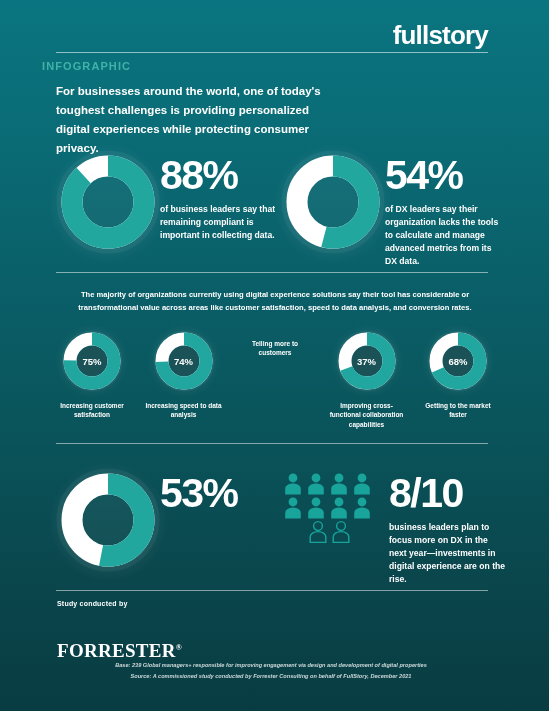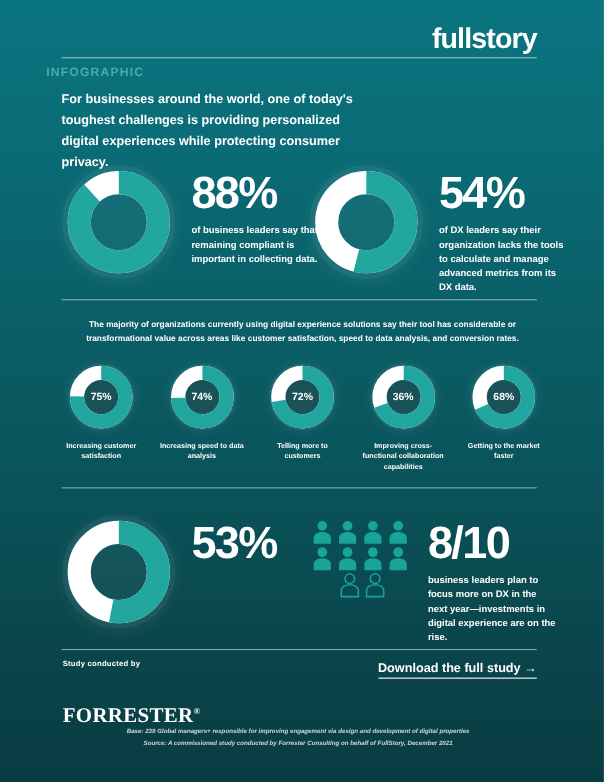--- a/index.html
+++ b/index.html
@@ -38,21 +38,21 @@
     font-size:11.5px; font-weight:600; line-height:1.65; color:#ffffff;
   }
 
   
   .stat{ position:absolute; display:flex; align-items:flex-start; }
   .donut-wrap{ position:relative; flex:none; }
   .donut-wrap .glow{
     position:absolute; inset:-6px; border-radius:50%;
     background:radial-gradient(circle, rgba(255,255,255,.045) 55%, rgba(255,255,255,0) 72%);
   }
-  .stat .txt{ margin-left:14px; padding-top:6px; }
+  .stat .txt{ padding-top:6px; }
   .bignum{
     font-size:41px; font-weight:700; line-height:0.95;
     letter-spacing:-1.5px; color:#ffffff;
   }
   .bigdesc{
     margin-top:8px; font-size:8.6px; font-weight:700; line-height:1.52;
     color:#ffffff; max-width:118px;
   }
 
   .s88{ left:56px; top:150px; }
@@ -174,35 +174,29 @@
       <div class="sdon">
         <div class="ring" style="position: relative; width: 62px; height: 62px;"><div class="glow"></div><svg width="62" height="62" viewBox="0 0 62 62">
             <circle cx="31" cy="31" r="28" fill="none" stroke="rgba(255,255,255,.05)" stroke-width="5"></circle>
             <circle cx="31" cy="31" r="22" fill="none" stroke="#ffffff" stroke-width="13"></circle>
             <circle cx="31" cy="31" r="22" fill="none" stroke="#18a39b" stroke-width="13" stroke-dasharray="102.29025680088365 138.23007675795088" transform="rotate(-90 31 31)"></circle>
             <circle cx="31" cy="31" r="15" fill="#124b50"></circle>
           </svg><div class="pct">74%</div></div>
         <div class="lbl">Increasing speed to data analysis</div>
       </div>
       <div class="sdon">
-        <div class="ring" style="position: relative; width: 62px; height: 62px;"><div class="glow"></div><svg width="62" height="62" viewBox="0 0 62 62">
-            <circle cx="31" cy="31" r="28" fill="none" stroke="rgba(255,255,255,.05)" stroke-width="5"></circle>
-            <circle cx="31" cy="31" r="22" fill="none" stroke="#ffffff" stroke-width="13"></circle>
-            <circle cx="31" cy="31" r="22" fill="none" stroke="#18a39b" stroke-width="13" stroke-dasharray="99.52565526572464 138.23007675795088" transform="rotate(-90 31 31)"></circle>
-            <circle cx="31" cy="31" r="15" fill="#124b50"></circle>
-          </svg><div class="pct">72%</div></div>
         <div class="lbl">Telling more to customers</div>
       </div>
       <div class="sdon">
         <div class="ring" style="position: relative; width: 62px; height: 62px;"><div class="glow"></div><svg width="62" height="62" viewBox="0 0 62 62">
             <circle cx="31" cy="31" r="28" fill="none" stroke="rgba(255,255,255,.05)" stroke-width="5"></circle>
             <circle cx="31" cy="31" r="22" fill="none" stroke="#ffffff" stroke-width="13"></circle>
             <circle cx="31" cy="31" r="22" fill="none" stroke="#18a39b" stroke-width="13" stroke-dasharray="95.37875296298611 138.23007675795088" transform="rotate(-90 31 31)"></circle>
             <circle cx="31" cy="31" r="15" fill="#124b50"></circle>
-          </svg><div class="pct">36%</div></div>
+          </svg><div class="pct">37%</div></div>
         <div class="lbl">Improving cross-functional collaboration capabilities</div>
       </div>
       <div class="sdon">
         <div class="ring" style="position: relative; width: 62px; height: 62px;"><div class="glow"></div><svg width="62" height="62" viewBox="0 0 62 62">
             <circle cx="31" cy="31" r="28" fill="none" stroke="rgba(255,255,255,.05)" stroke-width="5"></circle>
             <circle cx="31" cy="31" r="22" fill="none" stroke="#ffffff" stroke-width="13"></circle>
             <circle cx="31" cy="31" r="22" fill="none" stroke="#18a39b" stroke-width="13" stroke-dasharray="93.9964521954066 138.23007675795088" transform="rotate(-90 31 31)"></circle>
             <circle cx="31" cy="31" r="15" fill="#124b50"></circle>
           </svg><div class="pct">68%</div></div>
         <div class="lbl">Getting to the market faster</div>
@@ -267,20 +261,19 @@
     <div class="txt">
       <div class="bignum">8/10</div>
       <div class="bigdesc">business leaders plan to focus more on DX in the next year—investments in digital experience are on the rise.</div>
     </div>
   </div>
 
   <div class="rule r4"></div>
 
   <div class="study-by">Study conducted by</div>
   <div class="forrester"><span>FORRESTER</span><sup>®</sup></div>
-  <a class="dl" href="#">Download the full study →</a>
 
   <div class="disclaim">
     <div>Base: 239 Global managers+ responsible for improving engagement via design and development of digital properties</div>
     <div>Source: A commissioned study conducted by Forrester Consulting on behalf of FullStory, December 2021</div>
   </div>
 
 </div>
 
 </body></html>

